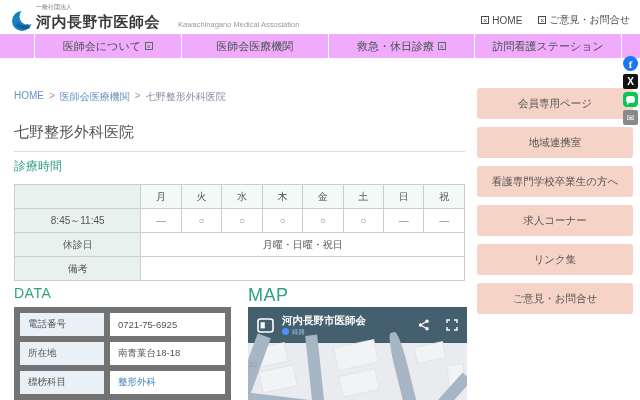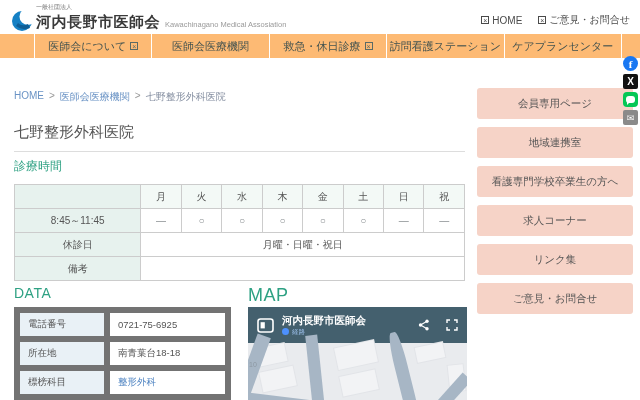--- a/index.html
+++ b/index.html
@@ -9,32 +9,32 @@
     font-family:"Liberation Sans","DejaVu Sans",sans-serif; color:#555;
   }
 
   
   .site-header { position:absolute; top:0; left:0; right:0; height:34px; background:#fff; }
   .logo { position:absolute; left:12px; top:3px; display:flex; align-items:flex-end; gap:2px; }
   .logo-mark { width:22px; height:24px; }
   .org-type { font-size:6px; color:#777; margin-bottom:1px; }
   .title-row { display:flex; align-items:baseline; gap:5px; }
   .site-title { font-size:15px; font-weight:bold; color:#3a3a3a; letter-spacing:0.5px; }
-  .site-subtitle { font-size:7.5px; color:#9a9a9a; }
+  .site-subtitle { font-size:7.5px; color:#9a9a9a;margin-left:13px; }
   .top-links { position:absolute; right:10px; top:13px; display:flex; gap:16px; font-size:10px; color:#4a4a4a; }
   .top-link { display:flex; align-items:center; gap:3px; cursor:pointer; }
 
   .boxx {
     display:inline-flex; width:8px; height:8px; border:1px solid currentColor;
     font-size:7px; line-height:1; align-items:center; justify-content:center; flex:none;
   }
 
   
   .nav {
-    position:absolute; top:34px; left:0; right:0; height:24px; background:#fdba74;
+    position:absolute; top:34px; left:0; right:0; height:24px; background:#f0abfc;
     display:flex; align-items:stretch; padding-left:34px; padding-right:18px;
   }
   .nav-item {
     flex:1; display:flex; align-items:center; justify-content:center; gap:4px;
     font-size:11px; color:#44534f; border-left:1px solid #fff; cursor:pointer; white-space:nowrap;
   }
   .nav-item:last-child { border-right:1px solid #fff; }
   .nav-item .boxx { color:#5a6a66; }
 
   
@@ -148,23 +148,20 @@
   <div class="nav-item">
     <span>医師会医療機関</span>
   </div>
   <div class="nav-item">
     <span>救急・休日診療</span>
     <span class="boxx">×</span>
   </div>
   <div class="nav-item">
     <span>訪問看護ステーション</span>
   </div>
-  <div class="nav-item">
-    <span>ケアプランセンター</span>
-  </div>
 </div>
 
 <div class="breadcrumb">
   <span class="crumb-link">HOME</span>
   <span>&gt;</span>
   <span class="crumb-link">医師会医療機関</span>
   <span>&gt;</span>
   <span class="crumb-cur">七野整形外科医院</span>
 </div>
 

